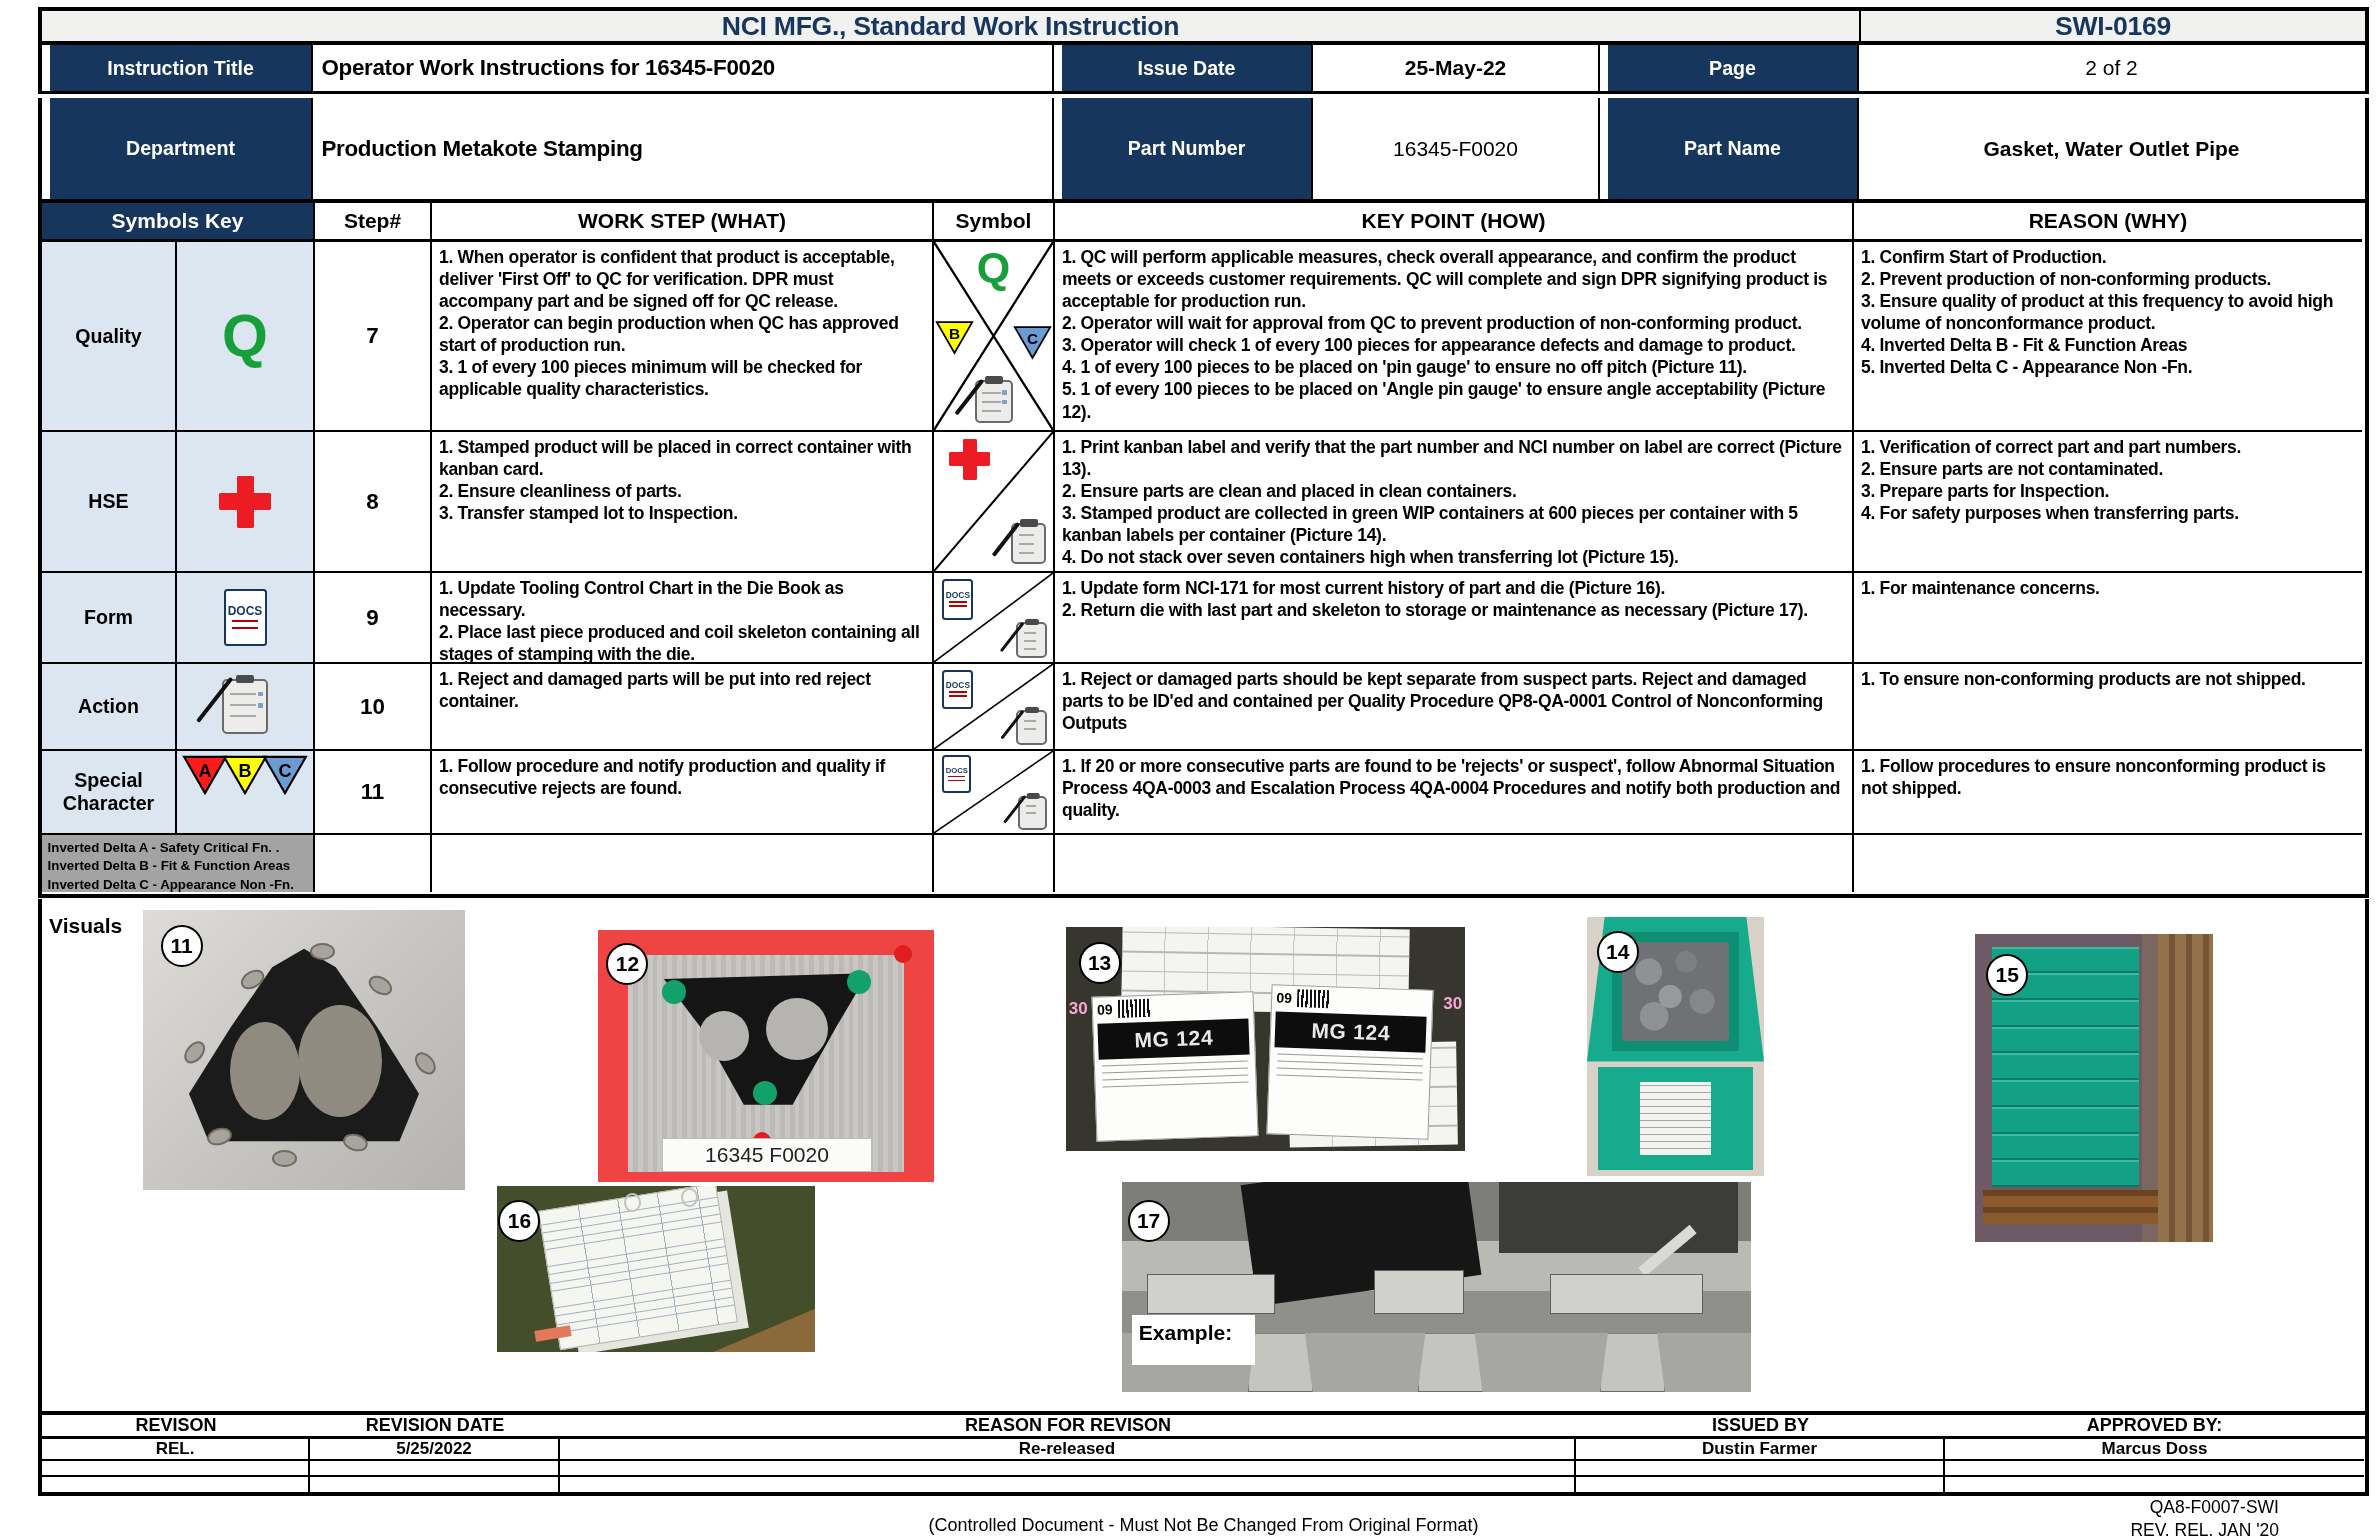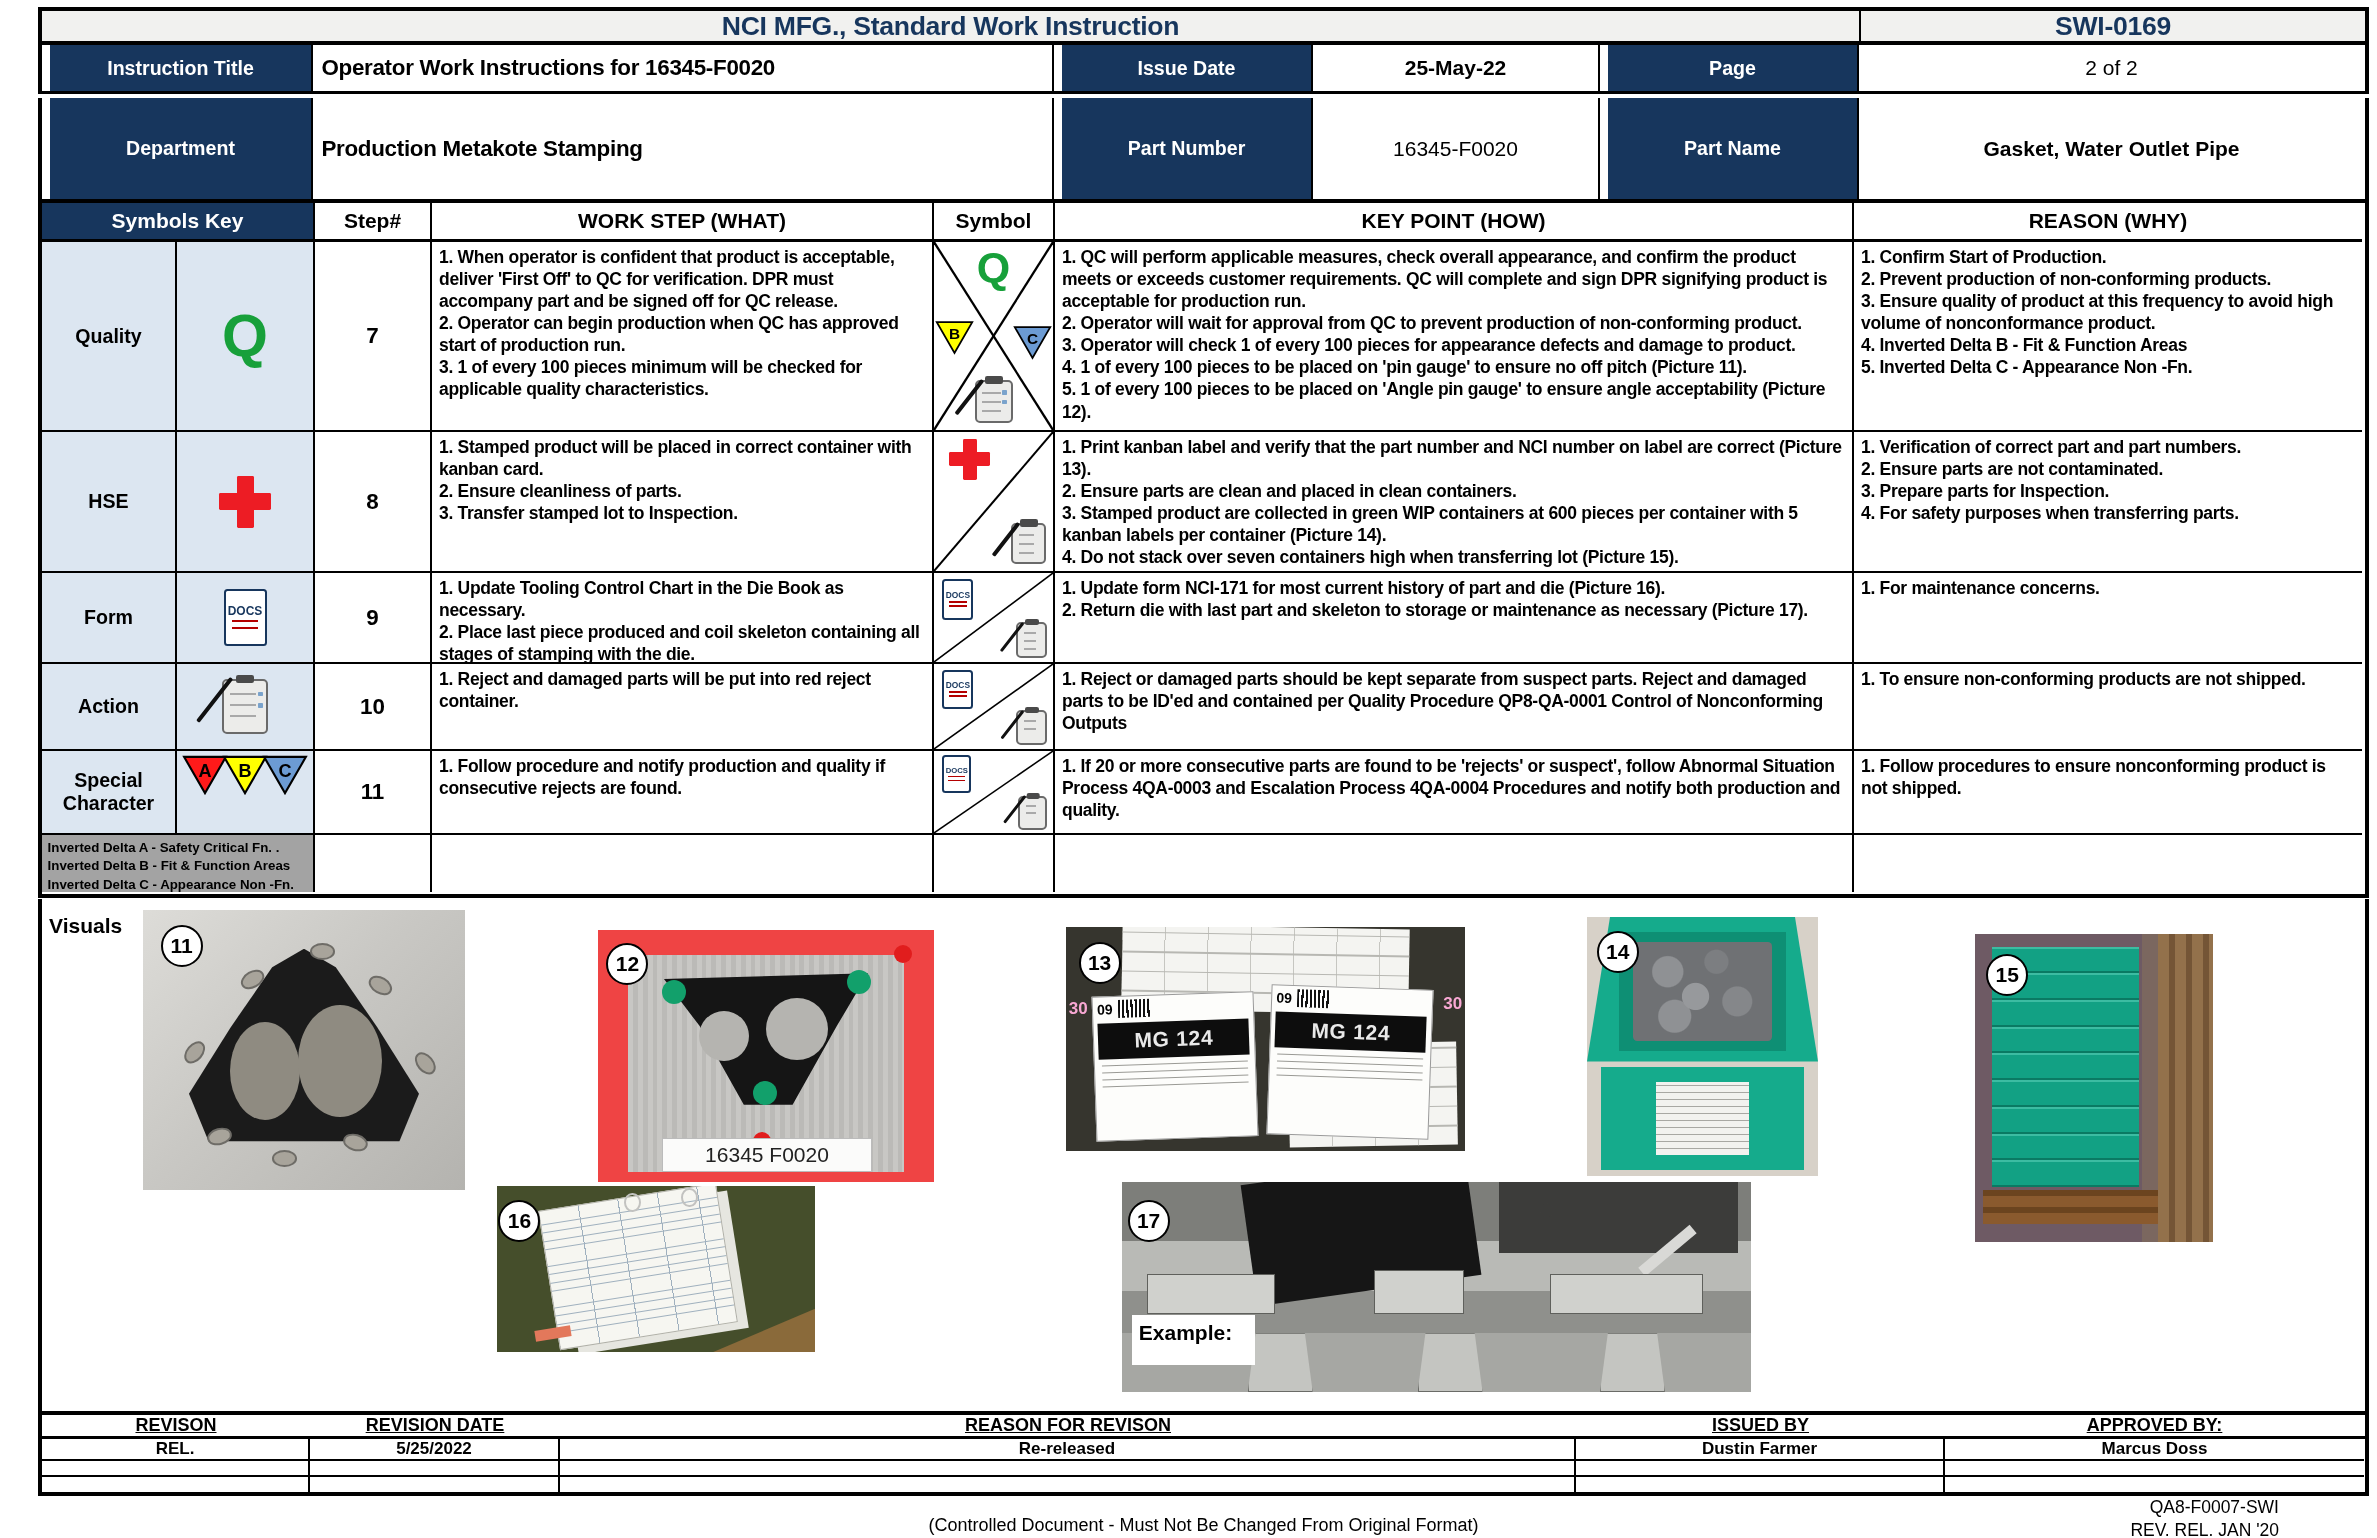--- a/index.html
+++ b/index.html
@@ -144,21 +144,21 @@
   .p17 .fixture{position:absolute;background:#d0d1cd;border:1.4px solid #5f605c;}
   .p17 .post{position:absolute;bottom:0;width:10%;height:27%;background:#c4c5c1;border:1.4px solid #6a6b67;
        clip-path:polygon(12% 0,88% 0,100% 100%,0 100%);}
   .p17 .example{position:absolute;left:9.8px;bottom:26.6px;width:123px;height:50px;background:#fff;z-index:6;
        display:flex;align-items:flex-start;padding:5.6px 7px;box-sizing:border-box;font-weight:bold;font-size:21px;}
 
   
   .rev{top:1411px;height:85px;border-top:4.9px solid #000;border-left:4.9px solid #000;border-right:4.9px solid #000;
        border-bottom:4.9px solid #000;}
   .rev-labels{display:grid;grid-template-columns:268px 250px 1016px 369px 419px;height:21px;}
-  .rev-label{display:flex;align-items:center;justify-content:center;font-weight:bold;font-size:18px;text-decoration:underline;}
+  .rev-label{display:flex;align-items:center;justify-content:center;font-weight:bold;font-size:18px;}
   .rev-grid{display:grid;grid-template-columns:268px 250px 1016px 369px 419px;grid-template-rows:22.4px 15.4px 15.4px;
        border-top:3.5px solid #000;}
   .rev-c{border-right:2.1px solid #000;border-bottom:2.1px solid #000;display:flex;align-items:center;justify-content:center;
        font-weight:bold;font-size:17px;box-sizing:border-box;overflow:hidden;}
   .rev-c.last{border-right:none;}
   .rev-c.bot{border-bottom:none;}
 
   
   .foot-center{position:absolute;left:38px;width:2331px;top:1515px;text-align:center;font-size:18px;}
   .foot-right{position:absolute;right:98px;top:1496px;text-align:right;font-size:17.5px;line-height:23px;}
@@ -454,21 +454,21 @@
           <span class="barcode"></span>
         </div>
         <div class="bar">MG 124</div>
         <div class="gline"></div>
         <div class="gline"></div>
         <div class="gline"></div>
         <div class="gline"></div>
       </div>
     </div>
 
-    <div class="pic p14" style="left:1545px;top:17.5px;width:231px;height:259px;">
+    <div class="pic p14" style="left:1545px;top:17.5px;width:177px;height:259px;">
       <div class="badge" style="left:9.8px;top:14px;">14</div>
       <div class="bin-top"></div>
       <div class="bin-in"></div>
       <div class="parts"></div>
       <div class="bin-bot"></div>
       <div class="blabel"></div>
     </div>
 
     <div class="pic p15" style="left:1933px;top:35px;width:238px;height:308px;">
       <div class="badge" style="left:11.2px;top:19.6px;">15</div>

